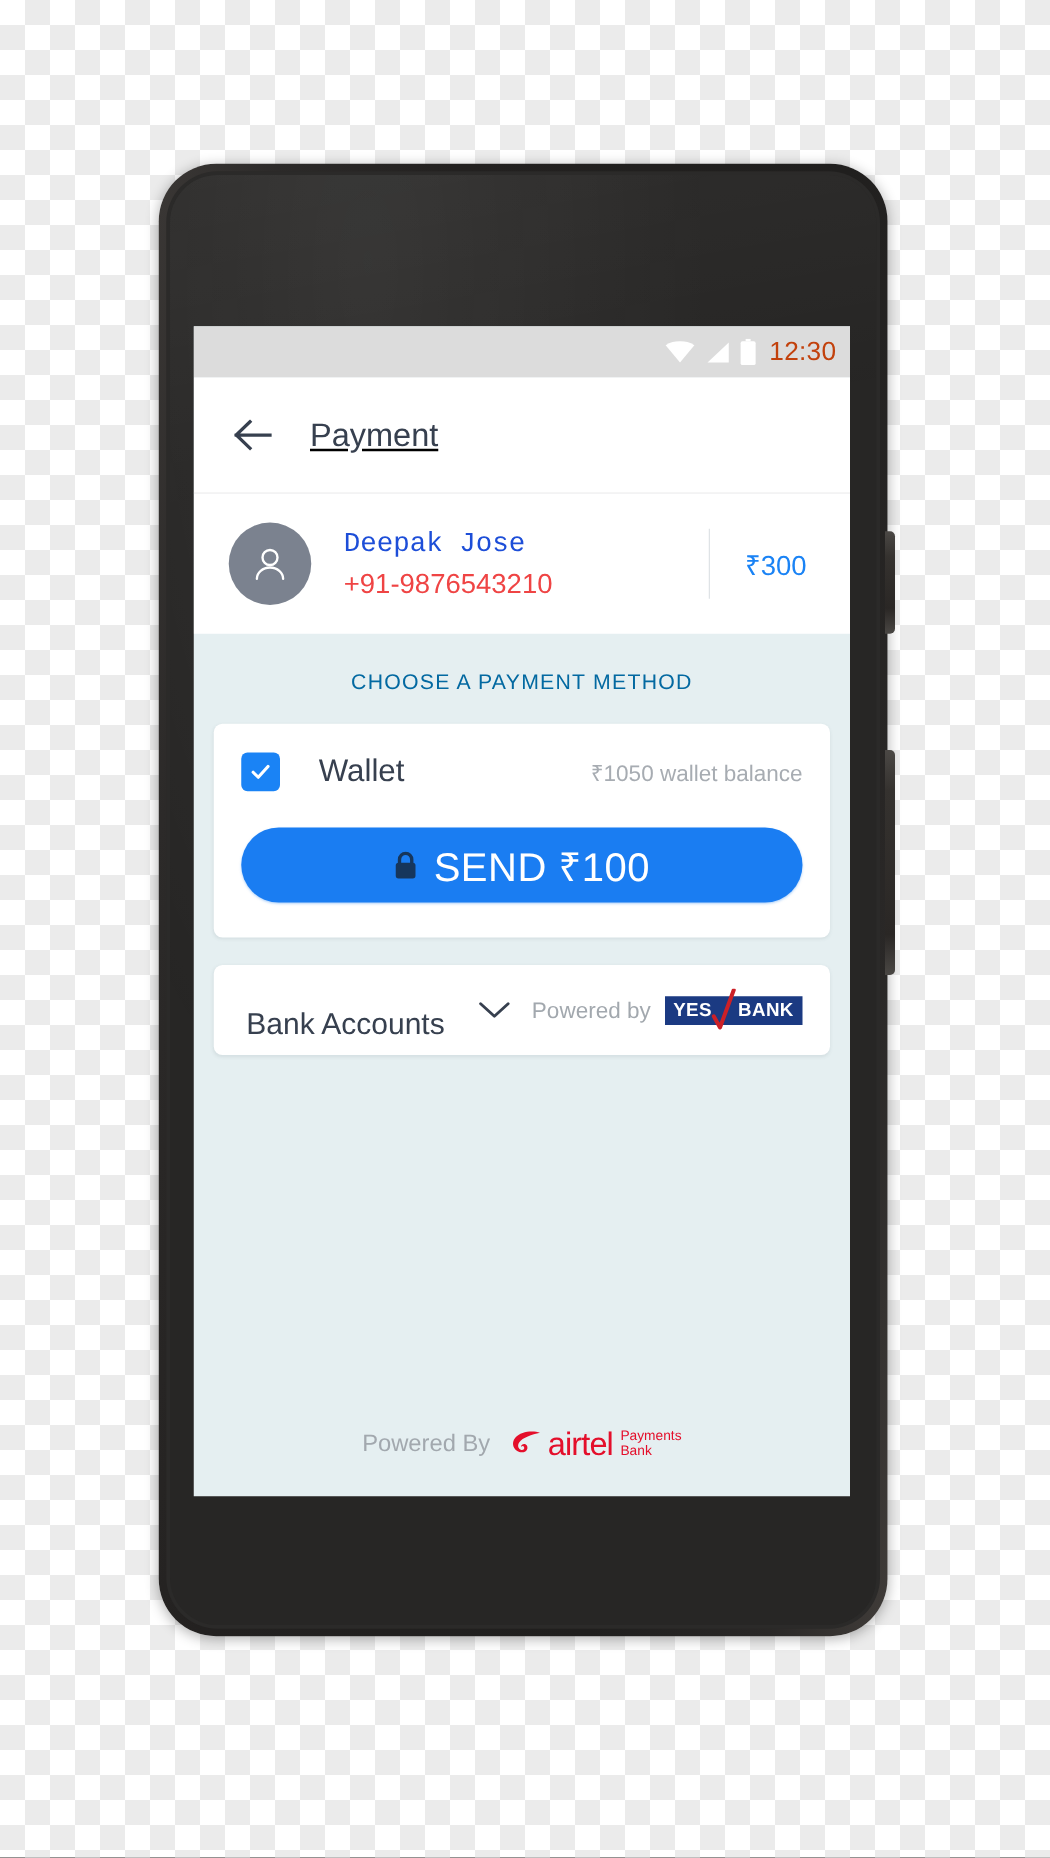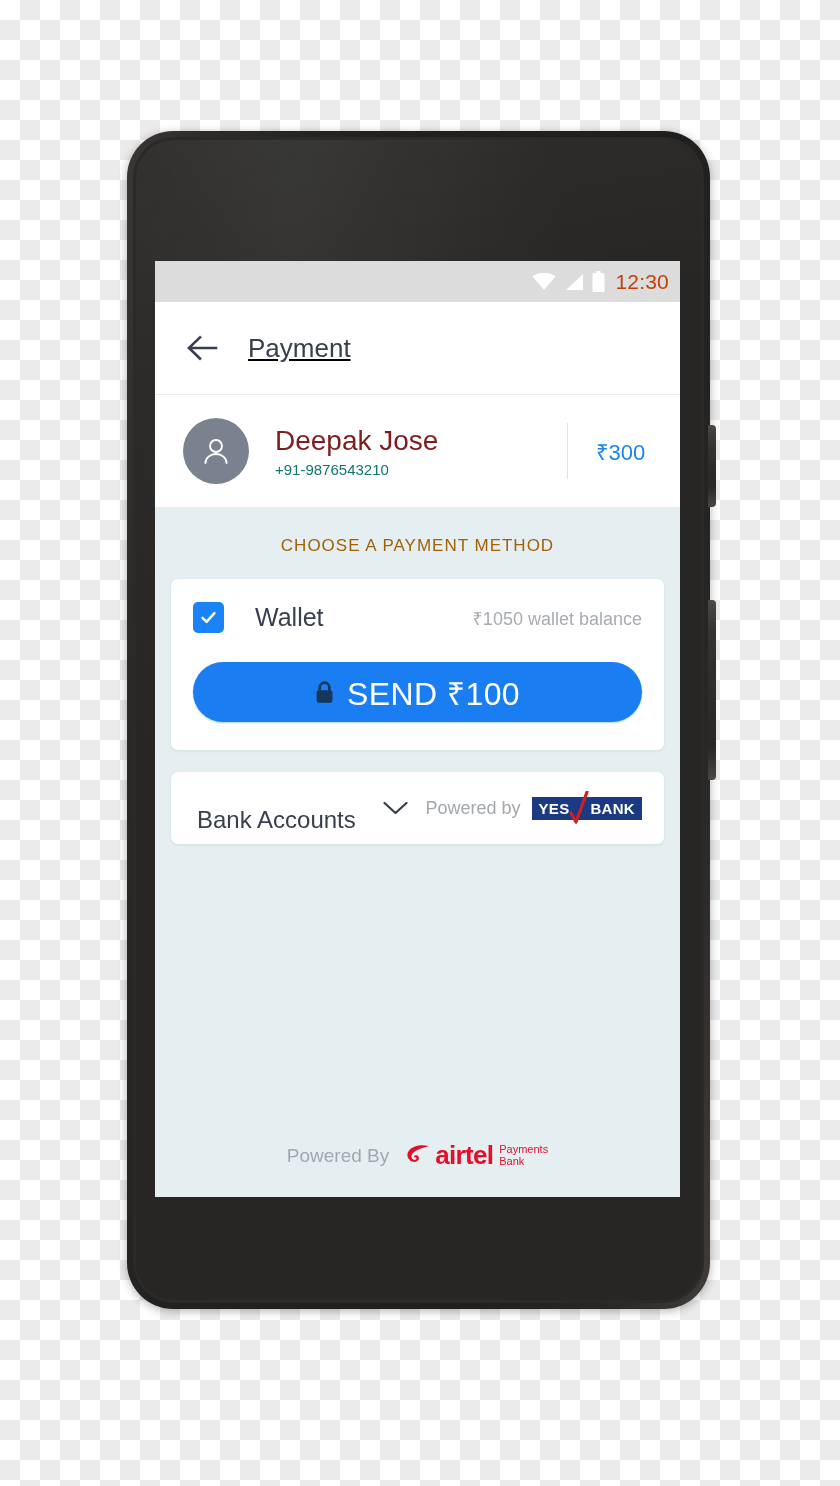--- a/index.html
+++ b/index.html
@@ -186,27 +186,28 @@
     width: 66px; height: 66px;
     border-radius: 50%;
     background: #7b828f;
     flex: none;
     display: flex;
     align-items: center;
     justify-content: center;
   }
   .payee-text { margin-left: 26px; flex: 1 1 auto; min-width: 0; }
   .payee-name {
-    font-size: 28px;
-    color: #7f1d1d;
+    font-size: 22px;
+    color: #1d4ed8;
     line-height: 1.25;
+    font-family: Liberation Mono, monospace;
   }
   .payee-phone {
-    font-size: 15px;
-    color: #0f766e;
+    font-size: 22px;
+    color: #ef4444;
     margin-top: 3px;
     line-height: 1.25;
   }
   .payee-divider {
     width: 1px;
     height: 56px;
     background: #dfe3e6;
     flex: none;
     margin-right: 28px;
   }
@@ -216,21 +217,21 @@
     flex: none;
     min-width: 58px;
     text-align: left;
   }
 
   
   .section-head {
     text-align: center;
     font-size: 17px;
     letter-spacing: 1.0px;
-    color: #a16207;
+    color: #0369a1;
     padding: 29px 0 23px;
   }
 
   
   .card {
     background: #ffffff;
     border-radius: 7px;
     margin: 0 16px;
     box-shadow: 0 1px 3px rgba(60,80,90,0.10);
   }
@@ -347,21 +348,21 @@
   }
   .footer-text {
     font-size: 19px;
     color: #a2a8ae;
     margin-right: 16px;
   }
   .airtel-logo { display: flex; align-items: center; }
   .airtel-word {
     color: #e40f2b;
     font-size: 26px;
-    font-weight: bold;
+    font-weight: normal;
     letter-spacing: -0.7px;
     margin-left: 4px;
     font-family: "Liberation Sans", sans-serif;
   }
   .airtel-sub {
     margin-left: 6px;
     color: #e40f2b;
     font-size: 11px;
     font-weight: normal;
     line-height: 1.08;

